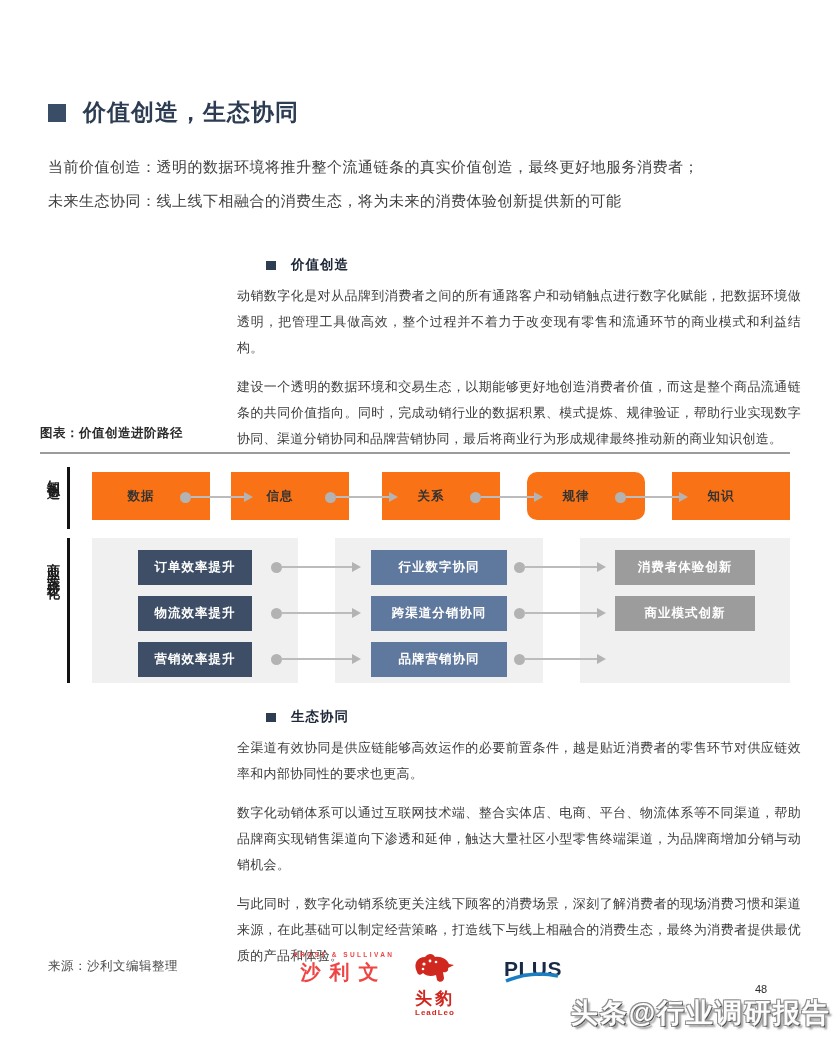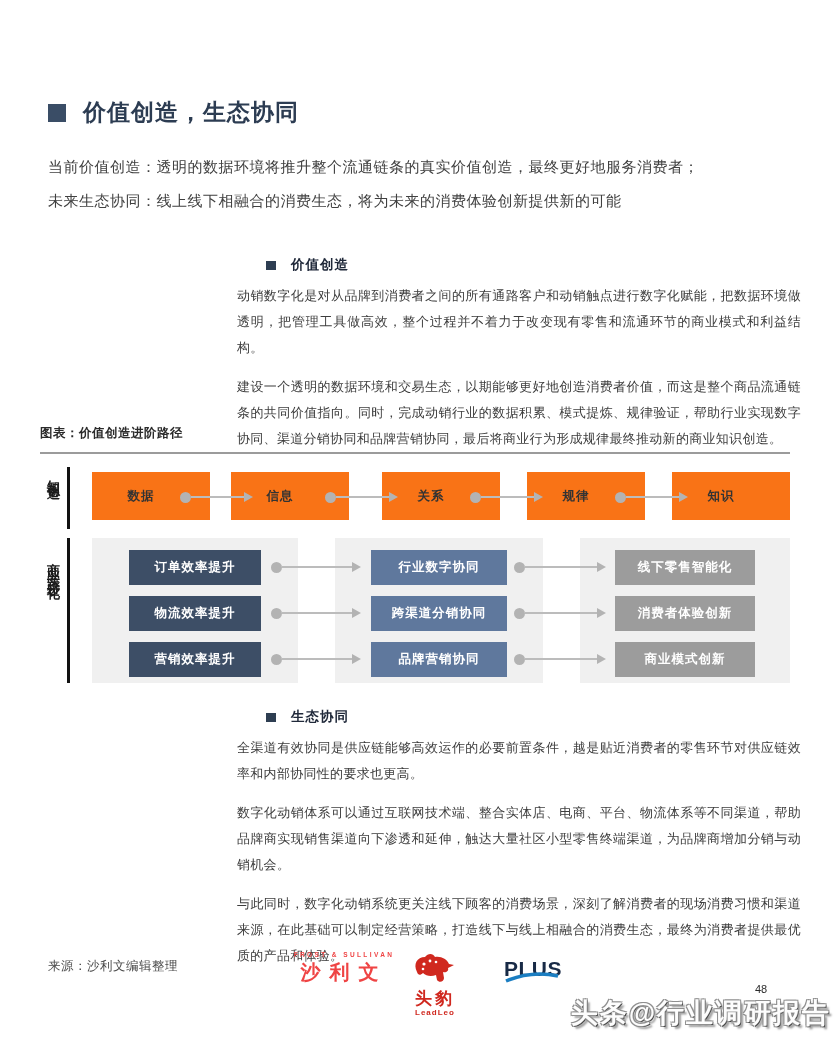--- a/index.html
+++ b/index.html
@@ -54,21 +54,21 @@
                     border-top:5.5px solid transparent;border-bottom:5.5px solid transparent;flex:0 0 auto;}
 
   
   .panel{position:absolute;top:538px;height:145px;background:#f0f0f0;
          box-sizing:border-box;padding-top:12px;}
   .panel1{left:92px;width:206px;}
   .panel2{left:335px;width:208px;}
   .panel3{left:580px;width:210px;}
   .pbox{height:35px;margin:0 auto 11px auto;display:flex;align-items:center;justify-content:center;
         font-size:12.5px;font-weight:bold;color:#ffffff;letter-spacing:1px;}
-  .panel1 .pbox{width:132px;background:#3d4e66;}
+  .panel1 .pbox{width:114px;background:#3d4e66;}
   .panel2 .pbox{width:136px;background:#5f789d;}
   .panel3 .pbox{width:140px;background:#9c9c9c;}
 
   
   .source{position:absolute;left:48px;top:958px;font-size:12.5px;color:#4a4a4a;letter-spacing:0.5px;}
 
   .logo-frost{position:absolute;left:283px;top:951px;width:122px;text-align:center;color:#ef4444;}
   .frost-top{font-size:6.5px;letter-spacing:2.4px;font-weight:bold;white-space:nowrap;}
   .frost-main{font-size:20px;font-weight:bold;letter-spacing:9px;margin-top:1px;white-space:nowrap;}
 
@@ -120,21 +120,21 @@
 
   <div class="step" style="left:92px;">
       <span>数据</span>
     </div>
   <div class="step" style="left:231px;">
       <span>信息</span>
     </div>
   <div class="step" style="left:382px;">
       <span>关系</span>
     </div>
-  <div class="step" style="left:527px;">
+  <div class="step" style="left:527px;border-radius:10px;">
       <span>规律</span>
     </div>
   <div class="step" style="left:672px;">
       <span>知识</span>
     </div>
 
   <div class="connector" style="left:180px;top:491px;width:73px;">
       <span class="dot"></span>
       <span class="line"></span>
       <span class="arrow"></span>
@@ -162,21 +162,20 @@
     <div class="pbox">订单效率提升</div>
     <div class="pbox">物流效率提升</div>
     <div class="pbox">营销效率提升</div>
   </div>
   <div class="panel panel2">
     <div class="pbox">行业数字协同</div>
     <div class="pbox">跨渠道分销协同</div>
     <div class="pbox">品牌营销协同</div>
   </div>
   <div class="panel panel3">
-    <div class="pbox">线下零售智能化</div>
     <div class="pbox">消费者体验创新</div>
     <div class="pbox">商业模式创新</div>
   </div>
 
   <div class="connector" style="left:271px;top:561px;width:90px;">
       <span class="dot"></span>
       <span class="line"></span>
       <span class="arrow"></span>
     </div>
   <div class="connector" style="left:271px;top:607px;width:90px;">

